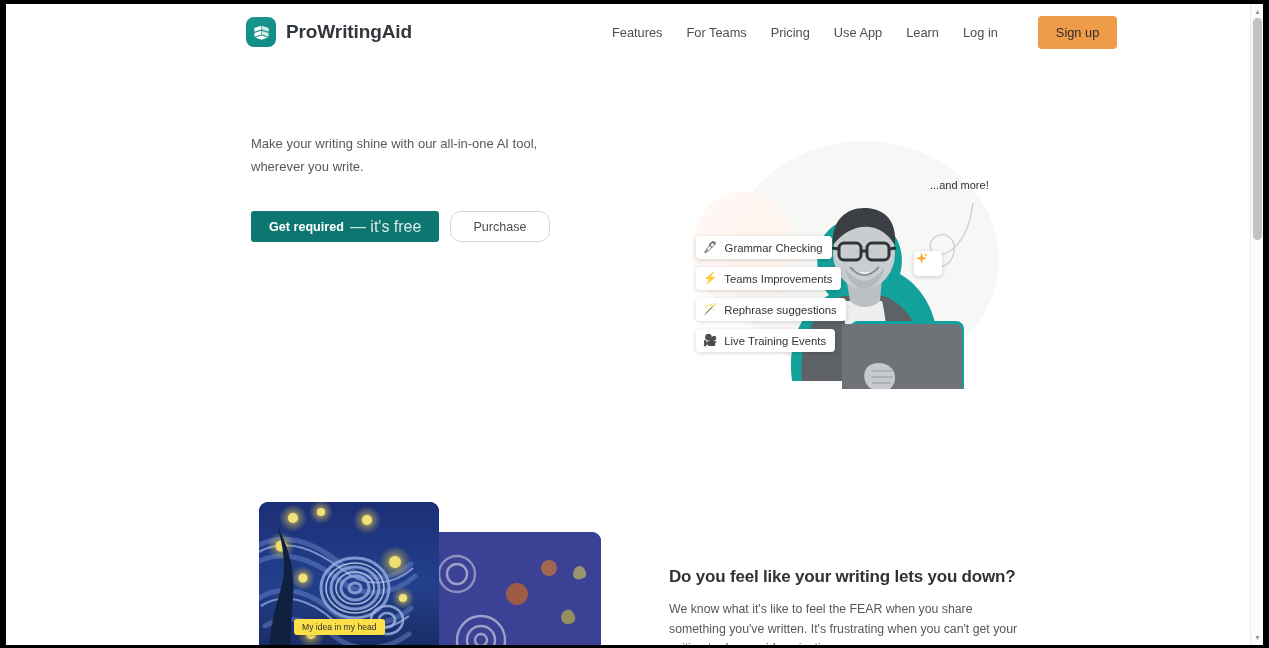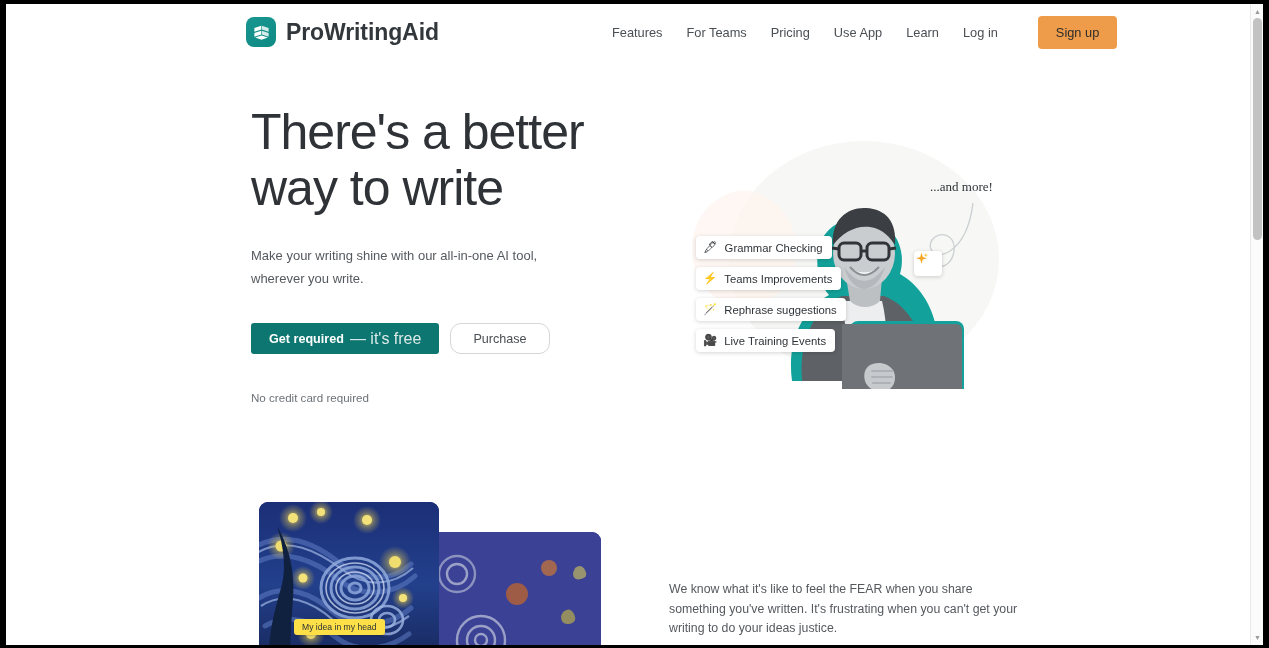--- a/index.html
+++ b/index.html
@@ -61,21 +61,21 @@
     display: flex; align-items: center; gap: 10px;
     text-decoration: none;
   }
   .logo-mark {
     width: 30px; height: 30px; border-radius: 8px;
     background: linear-gradient(150deg,#18968f 0%, #0f8a84 100%);
     display: flex; align-items: center; justify-content: center;
     flex-shrink: 0;
   }
   .brand-name {
-    font-size: 23px; font-weight: bold; color: #32373c;
+    font-size: 19px; font-weight: bold; color: #32373c;
     letter-spacing: -0.1px;
   }
 
   .nav {
     position: absolute; left: 600px; top: 0;
     height: 57px; display: flex; align-items: center; gap: 0px;
   }
   .nav-link {
     font-size: 12.8px; color: #4a4f54; text-decoration: none;
     padding: 6px 12px; white-space: nowrap;
@@ -164,24 +164,23 @@
     white-space: nowrap;
   }
   .chip .ico { font-size: 11.5px; line-height: 1; }
   .chip-1 { left: 22px; top: 127px; }
   .chip-2 { left: 22px; top: 158px; }
   .chip-3 { left: 22px; top: 189px; }
   .chip-4 { left: 22px; top: 220px; }
   .and-more {
     position: absolute;
     left: 256px; top: 70px;
-    font-size: 13px;
+    font-size: 11px;
     color: #2f3337;
     white-space: nowrap;
-    font-family: Liberation Serif, serif;
   }
   .sparkle-badge {
     position: absolute;
     left: 240px; top: 142px;
     width: 28px; height: 25px;
     background: #ffffff;
     border-radius: 4px;
     box-shadow: 0 1px 4px rgba(0,0,0,.18);
     display: flex; align-items: center; justify-content: center;
     font-size: 13px;
@@ -268,35 +267,30 @@
         <a class="nav-link" href="#">Pricing</a>
         <a class="nav-link" href="#">Use App</a>
         <a class="nav-link" href="#">Learn</a>
         <a class="nav-link" href="#">Log in</a>
         <button class="signup-btn">Sign up</button>
       </nav>
 
     </div>
 
     <div class="hero-left">
-      <h1 class="hero-title">
-        <span>There's a better</span><br>
-        <span>way to write</span>
-      </h1>
       <p class="hero-sub">Make your writing shine with our all-in-one AI tool, wherever you write.</p>
 
       <div class="hero-cta">
         <button class="btn-primary">
           <span>Get required</span>
           <span class="free">— it's free</span>
         </button>
         <button class="btn-secondary">Purchase</button>
       </div>
 
-      <div class="no-cc">No credit card required</div>
     </div>
 
     <div class="hero-art">
 
       <svg width="345" height="280" viewBox="0 0 345 280">
 
         <ellipse cx="190" cy="150" rx="135" ry="118" fill="#f7f8f6"></ellipse>
         <ellipse cx="70" cy="140" rx="52" ry="58" fill="#fdf4ee" opacity=".7"></ellipse>
 
         <path d="M118 272 C112 228 132 198 155 186 C142 172 140 146 148 130
@@ -455,20 +449,21 @@
                    C30 44 36 70 34 96 C32 126 30 150 32 172 Z" fill="#10203f"></path>
 
           <path d="M0 158 L30 150 L56 160 L86 152 L118 162 L150 154 L180 162 L180 172 L0 172 Z" fill="#16244a"></path>
         </svg>
       </div>
 
       <div class="art-caption">My idea in my head</div>
     </div>
 
     <div class="section2-text">
+      <h2 class="s2-title">Do you feel like your writing lets you down?</h2>
       <p class="s2-body">We know what it's like to feel the FEAR when you share something you've written. It's frustrating when you can't get your writing to do your ideas justice.</p>
     </div>
 
   </div>
 
   <div id="scrollbar">
     <div id="scroll-up">▲</div>
     <div id="scroll-thumb"></div>
     <div id="scroll-down">▼</div>
   </div>

